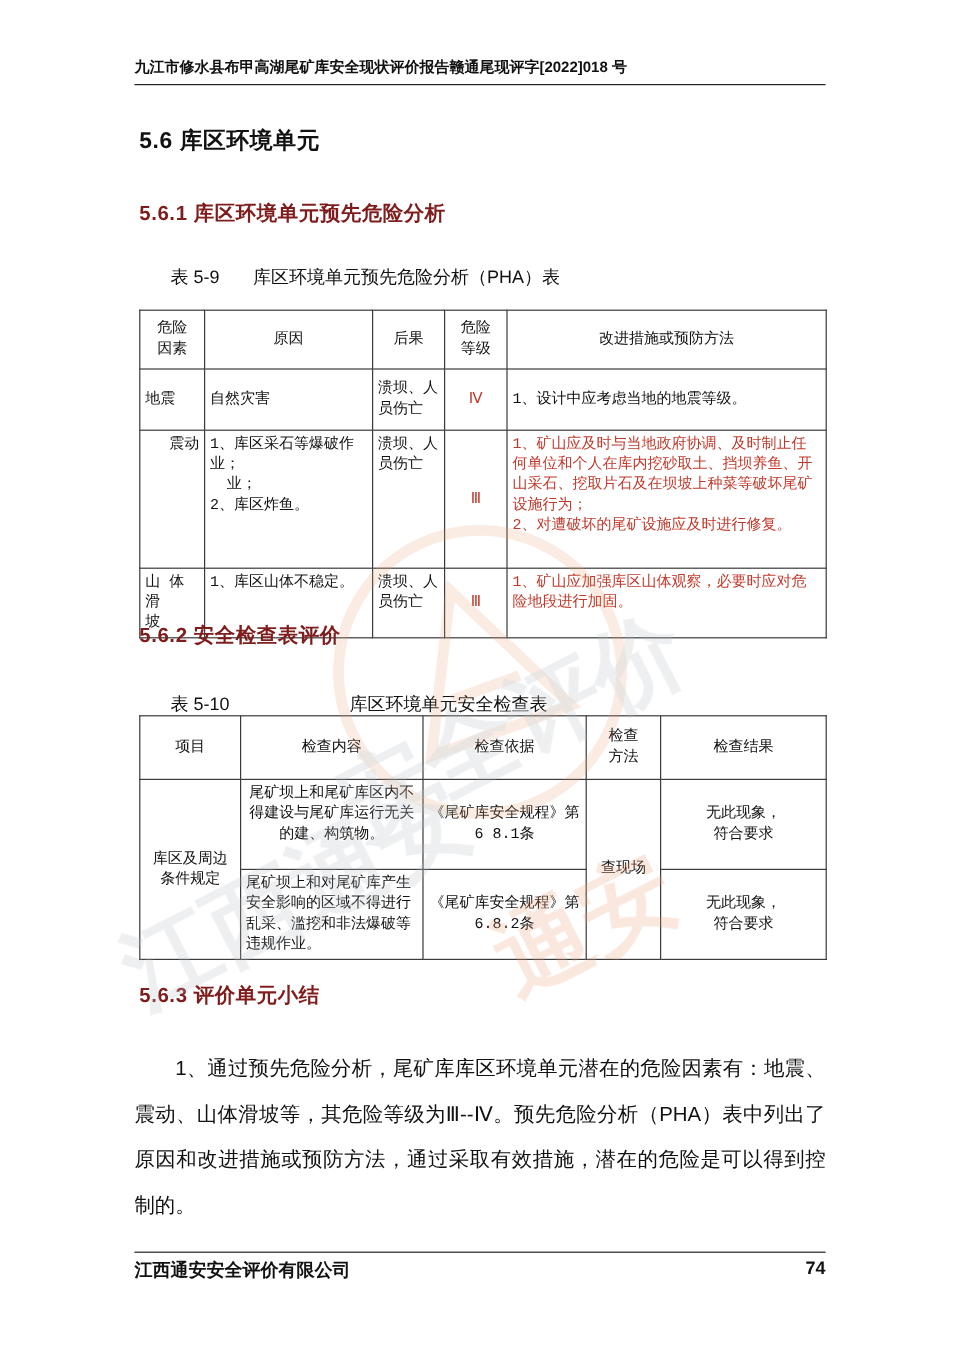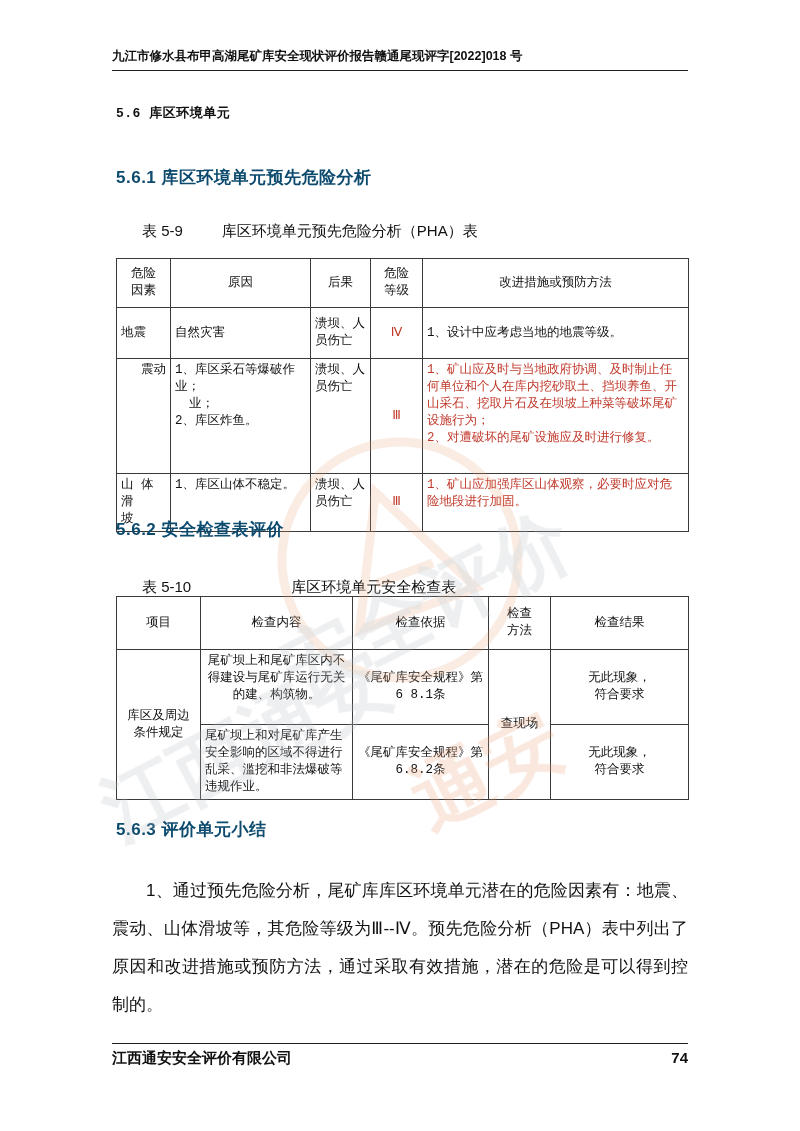--- a/index.html
+++ b/index.html
@@ -66,44 +66,44 @@
     display: flex;
     justify-content: space-between;
     font-family: "Liberation Sans", sans-serif;
     color: #111;
   }
 
   
   h2.sec {
     position: absolute;
     margin: 0;
-    font-size: 13px;
-    font-weight: bold;
-    font-family: Liberation Mono, monospace;
+    font-size: 19px;
+    font-weight: bold;
+    font-family: Liberation Sans, sans-serif;
     color: #111;
     letter-spacing: 0.5px;
   }
   h3.sub {
     position: absolute;
     margin: 0;
     font-size: 17px;
     font-weight: bold;
     font-family: "Liberation Sans", sans-serif;
-    color: #0c4a6e;
+    color: #7f1d1d;
     letter-spacing: 0.5px;
   }
 
   .table-caption {
     position: absolute;
     font-size: 15px;
     font-family: "Liberation Sans", sans-serif;
     color: #111;
     white-space: nowrap;
   }
-  .table-caption .num { margin-right: 39px; }
+  .table-caption .num { margin-right: 28px; }
 
   
   table.doc-table {
     position: absolute;
     border-collapse: collapse;
     font-size: 12.5px;
     font-family: Liberation Mono, monospace;
     color: #111;
     table-layout: fixed;
   }

